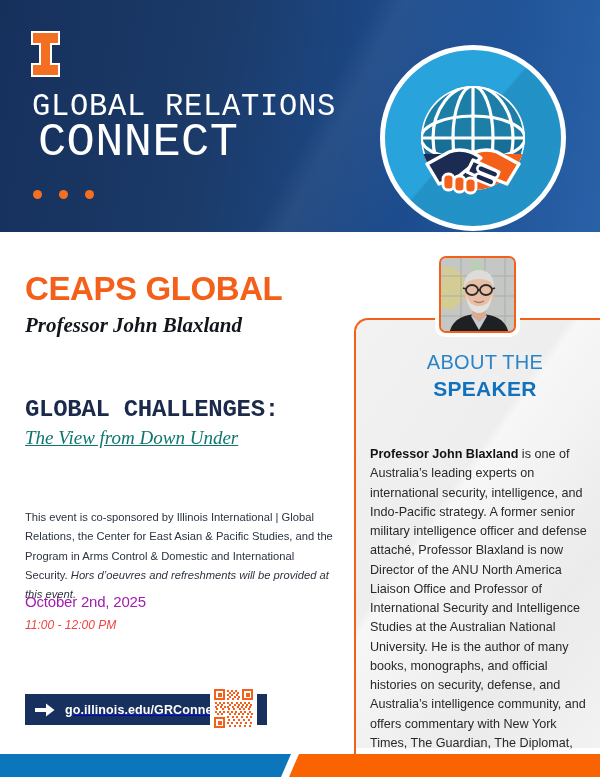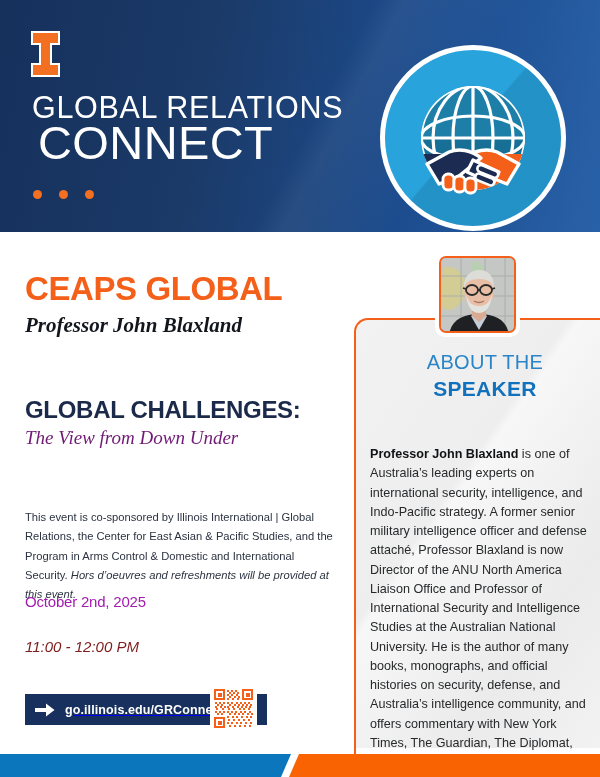--- a/index.html
+++ b/index.html
@@ -16,20 +16,21 @@
     overflow: hidden;
   }
 
   
   .header {
     position: absolute;
     left: 0; top: 0;
     width: 600px; height: 232px;
     background: linear-gradient(100deg, #16305c 0%, #1b3a68 34%, #1c4c8e 68%, #2961a8 100%);
     overflow: hidden;
+    font-family: Liberation Mono, monospace;
   }
   .header-sheen {
     position: absolute; left: 0; top: 0; width: 600px; height: 232px;
     background: linear-gradient(118deg, rgba(255,255,255,0) 52%, rgba(255,255,255,0.055) 56%, rgba(255,255,255,0) 72%);
     pointer-events: none;
   }
 
   
   .ilogo {
     position: absolute; left: 31px; top: 31px;
@@ -78,46 +79,46 @@
   }
   .presenter {
     position: absolute; left: 25px; top: 314px;
     font-family: "Liberation Serif", serif;
     font-size: 21px; font-weight: 700; font-style: italic;
     color: #11151c; line-height: 1.1; white-space: nowrap;
   }
   .talk-title {
     position: absolute; left: 25px; top: 398px;
     font-size: 24px; font-weight: 700; letter-spacing: -0.3px;
-    color: #1b2a4a; line-height: 1; white-space: nowrap;
+    color: #1b2a4a; line-height: 1; white-space: nowrap; font-family: Liberation Mono, monospace;
   }
   .talk-sub {
     position: absolute; left: 25px; top: 428px;
     font-family: "Liberation Serif", serif;
     font-size: 19px; font-style: italic; font-weight: 400;
-    color: #701a75; line-height: 1.1; white-space: nowrap;
+    color: #0f766e; line-height: 1.1; white-space: nowrap; text-decoration: underline;
   }
   .cosponsor {
     position: absolute; left: 25px; top: 492px;
     width: 312px;
     font-size: 11.2px; line-height: 1.72;
     color: #2b3340;
     margin-top: 16px;
   }
   .cosponsor .ital { font-style: italic; }
 
   .date {
     position: absolute; left: 25px; top: 594px;
     font-size: 15px; font-weight: 400; letter-spacing: -0.2px;
     color: #a21caf; line-height: 1; white-space: nowrap;
   }
   .time {
     position: absolute; left: 25px; top: 619px;
-    font-size: 15px; font-style: italic; font-weight: 400;
-    color: #7f1d1d; line-height: 1; white-space: nowrap; margin-top: 20px;
+    font-size: 12px; font-style: italic; font-weight: 400;
+    color: #ef4444; line-height: 1; white-space: nowrap;
   }
   .venue {
     position: absolute; left: 25px; top: 649px;
     font-size: 12.5px; color: #2b3340; line-height: 1; white-space: nowrap; margin-top: 44px;
   }
 
   
   .urlbar {
     position: absolute; left: 25px; top: 694px;
     width: 218px; height: 31px;

